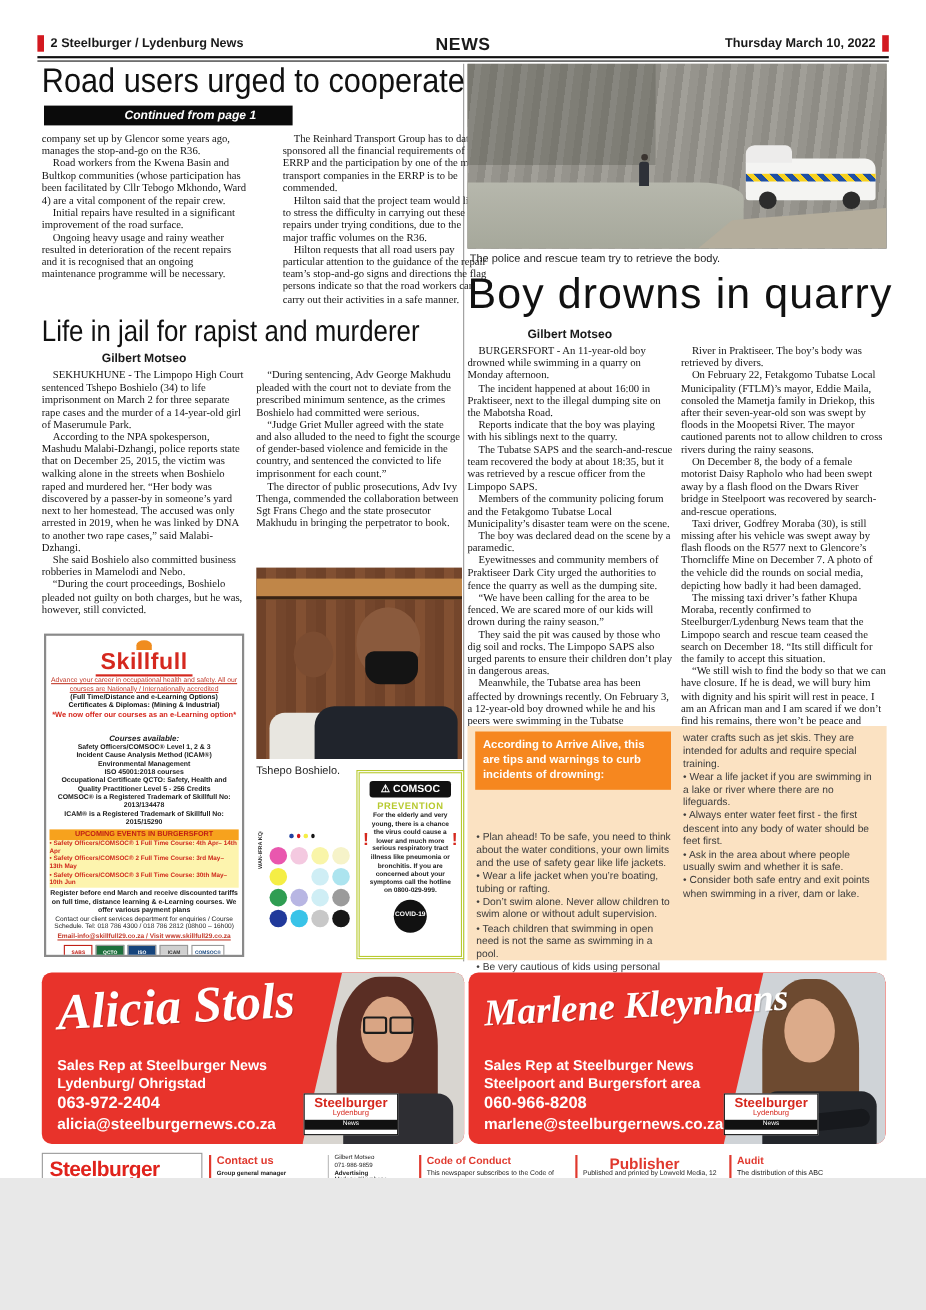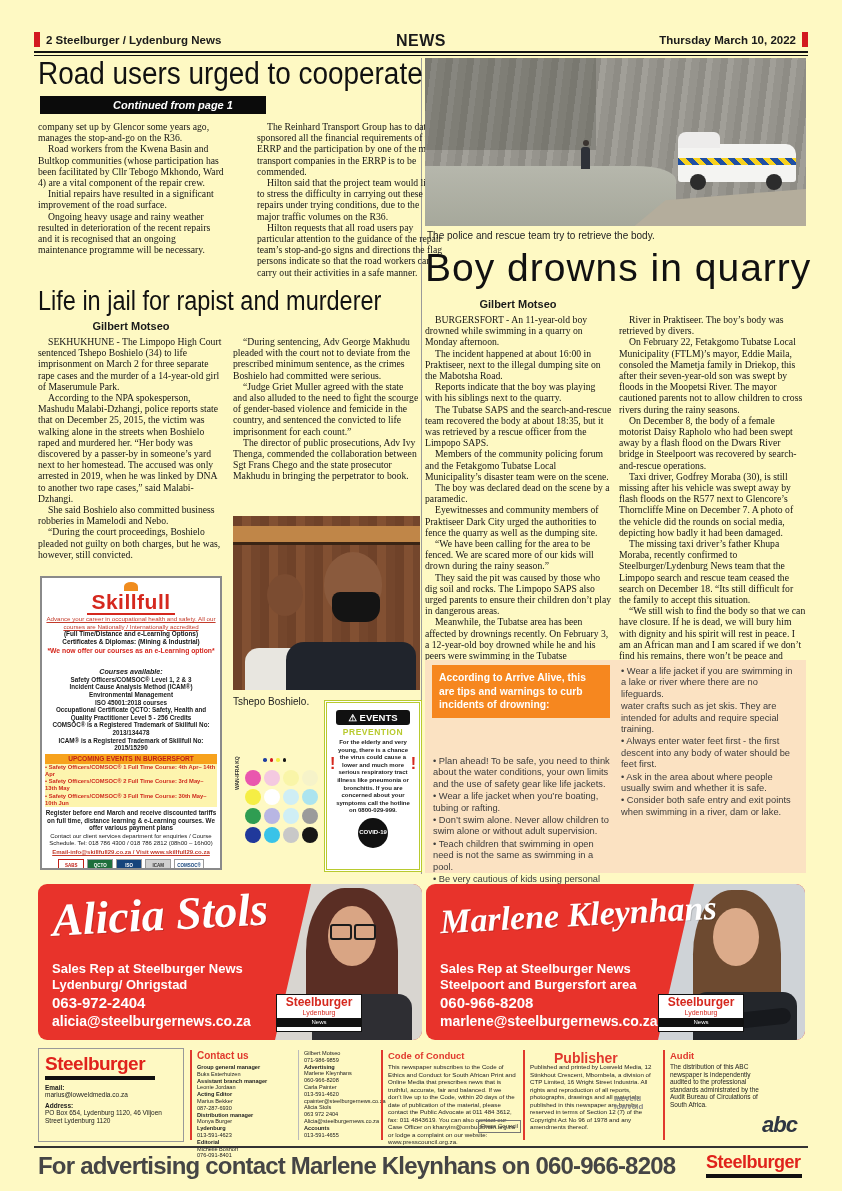--- a/index.html
+++ b/index.html
@@ -1,16 +1,16 @@
 <!DOCTYPE html>
 <html><head>
 <meta charset="utf-8">
 <style>
   html,body{margin:0;padding:0;background:#e8e8e8;font-family:"Liberation Sans",sans-serif;}
-  .page{position:relative;width:842px;height:1191px;background:#fef9c3;margin:0 auto;overflow:hidden;
+  .page{position:relative;width:842px;height:1071px;background:#ffffff;margin:0 auto;overflow:hidden;
         box-shadow:0 0 4px rgba(0,0,0,.3);color:#1a1a1a;}
   .abs{position:absolute;}
   
   .redtick{width:6px;height:15px;background:#d31920;display:inline-block;}
   .hdr-left,.hdr-right{font-size:11.5px;font-weight:bold;}
   .hdr-center{font-size:16px;font-weight:bold;letter-spacing:.5px;}
   .hdr-rule{border-top:2.5px solid #111;border-bottom:1px solid #111;height:2px;}
   
   .headline{font-family:"Liberation Sans",sans-serif;font-weight:400;color:#111;white-space:nowrap;transform-origin:0 50%;}
   .byline{font-weight:bold;font-size:11px;text-align:center;}
@@ -265,38 +265,38 @@
         <i style="background: rgb(32, 57, 155);"></i>
         <i style="background: rgb(57, 195, 232);"></i>
         <i style="background: rgb(200, 200, 200);"></i>
         <i style="background: rgb(23, 23, 23);"></i>
       </div>
   </div>
 
   <div class="corona abs" style="left:324px;top:700px;width:98px;height:172px;">
     <span class="bang" style="left:3px;">!</span>
     <span class="bang" style="right:3px;">!</span>
-    <div class="title">⚠ EVENTS</div>
+    <div class="title">⚠ COMSOC</div>
     <div class="prev">PREVENTION</div>
     <div class="ctext">For the elderly and very young, there is a chance the virus could cause a lower and much more serious respiratory tract illness like pneumonia or bronchitis. If you are concerned about your symptoms call the hotline on 0800-029-999.</div>
     <div class="covid">COVID-19</div>
   </div>
 
   <div class="arrive abs" style="left:425px;top:660px;width:381px;height:213px;">
     <div class="ohead">According to Arrive Alive, this are tips and warnings to curb incidents of drowning:</div>
     <div class="tips abs" style="left:8px;top:96px;width:178px;">
         <div>• Plan ahead! To be safe, you need to think about the water conditions, your own limits and the use of safety gear like life jackets.</div>
         <div>• Wear a life jacket when you’re boating, tubing or rafting.</div>
         <div>• Don’t swim alone. Never allow children to swim alone or without adult supervision.</div>
         <div>• Teach children that swimming in open need is not the same as swimming in a pool.</div>
         <div>• Be very cautious of kids using personal</div>
       </div>
     <div class="tips abs" style="left:196px;top:6px;width:178px;">
+        <div>water crafts such as jet skis. They are intended for adults and require special training.</div>
         <div>• Wear a life jacket if you are swimming in a lake or river where there are no lifeguards.</div>
-        <div>water crafts such as jet skis. They are intended for adults and require special training.</div>
         <div>• Always enter water feet first - the first descent into any body of water should be feet first.</div>
         <div>• Ask in the area about where people usually swim and whether it is safe.</div>
         <div>• Consider both safe entry and exit points when swimming in a river, dam or lake.</div>
       </div>
   </div>
 
   <div class="banner abs" style="left:38px;top:884px;width:384px;height:156px;">
     <div class="photo" style="background:#d8d5d0;">
       <div class="face abs" style="left:34px;top:4px;width:92px;height:150px;background:#5a2e24;border-radius:42% 42% 20% 20%;"></div>
       <div class="face abs" style="left:56px;top:22px;width:48px;height:60px;background:#d9a584;"></div>

